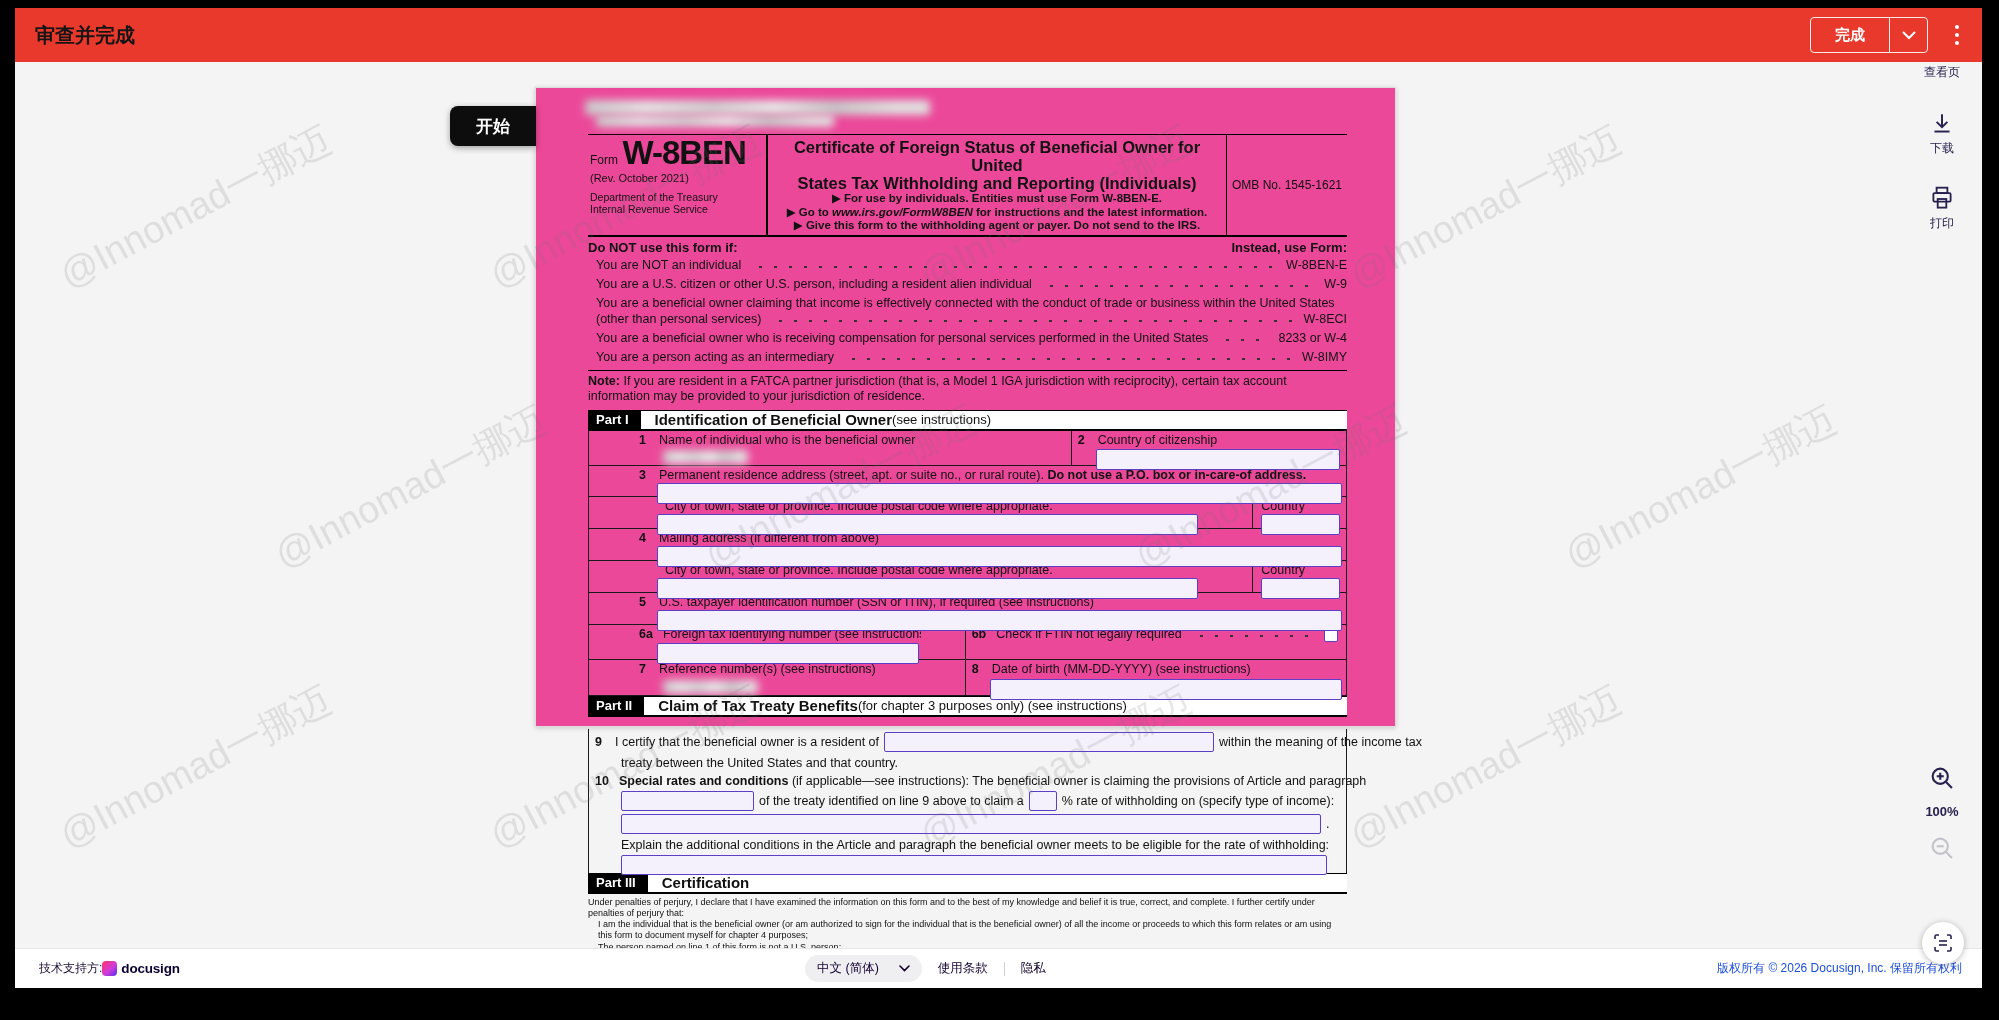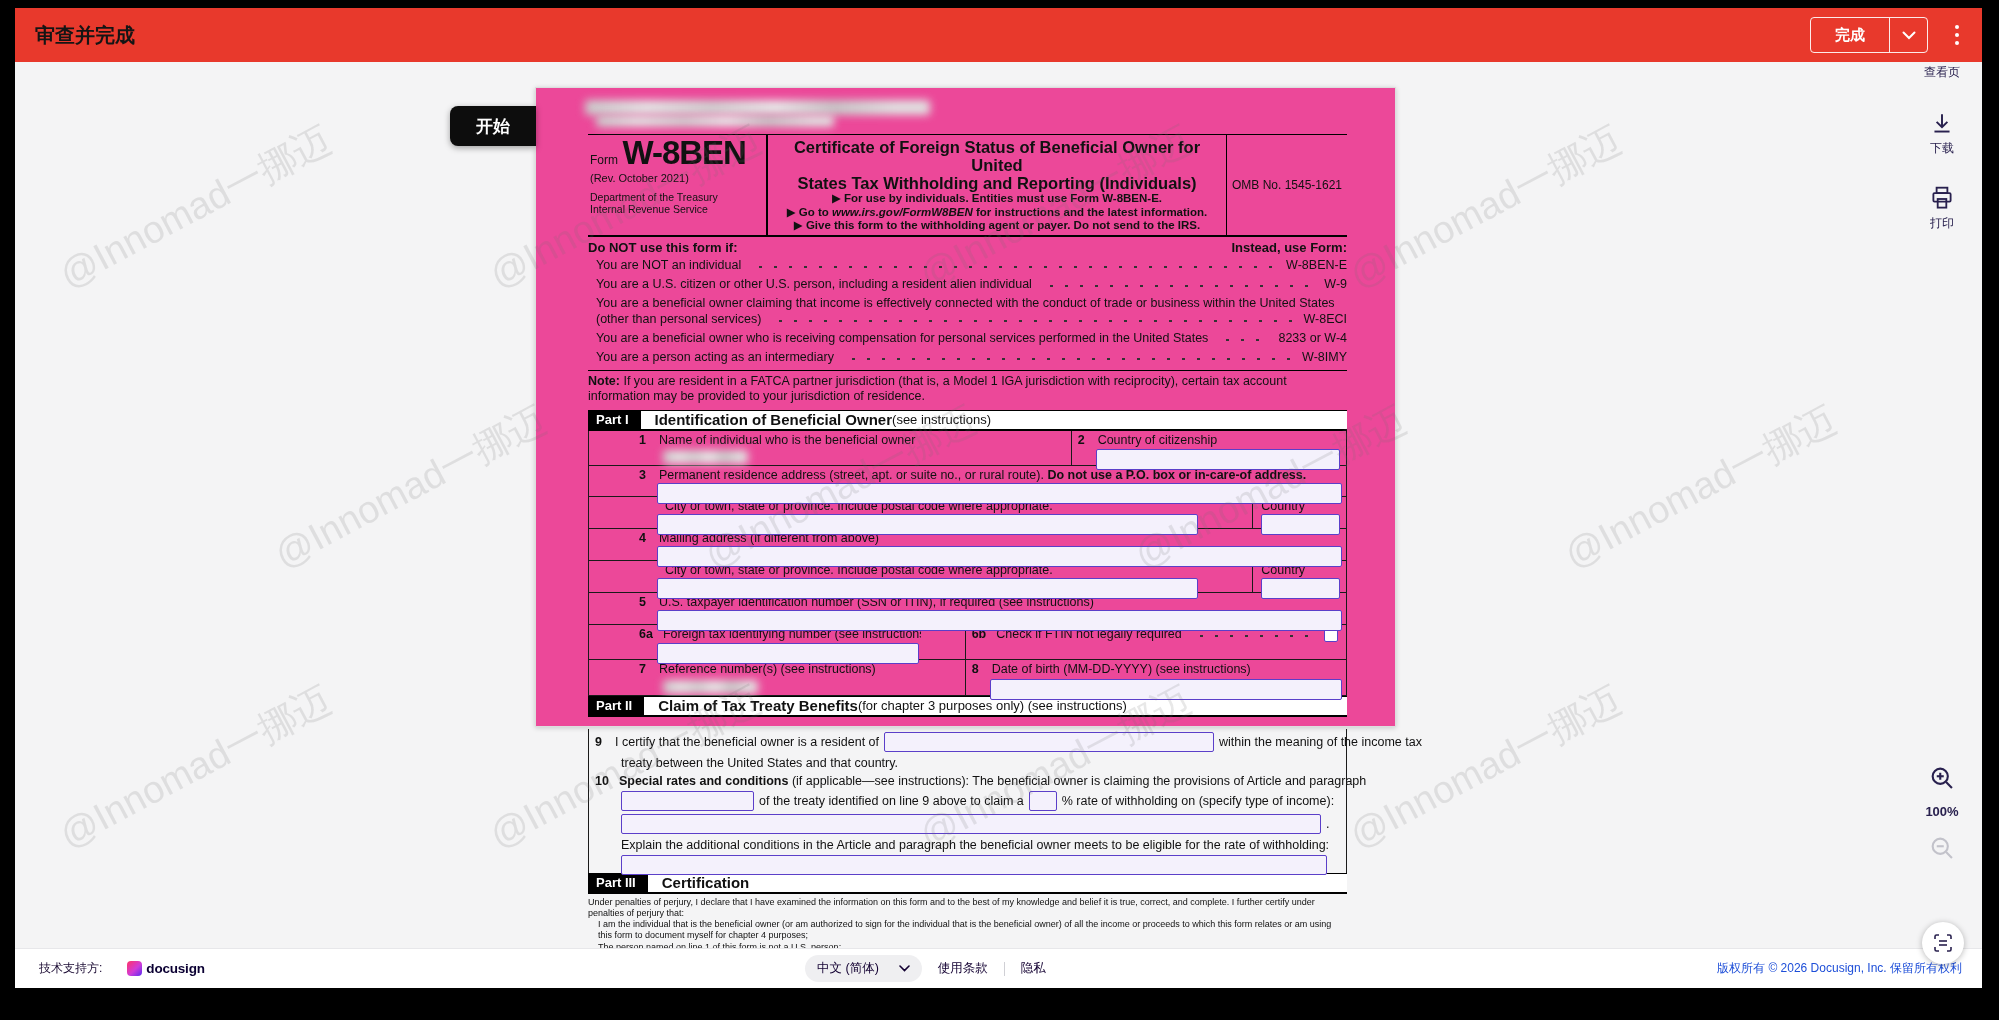--- a/index.html
+++ b/index.html
@@ -88,21 +88,21 @@
 
   
   .side-item { position:absolute; right:13px; width:54px; text-align:center; z-index:40; cursor:pointer; }
   .side-item .lab { font-size:12px; color:#28204e; margin-top:2px; }
   .side-item svg { display:block; margin:0 auto; }
   .zoomlevel { position:absolute; right:13px; width:54px; text-align:center; font-size:13px; font-weight:600; color:#28204e; z-index:40; }
   .fitbtn { position:absolute; right:18px; top:914px; width:42px; height:42px; border-radius:50%; background:#fff; box-shadow:0 1px 6px rgba(0,0,0,.28); display:flex; align-items:center; justify-content:center; z-index:60; cursor:pointer; }
 
   
   .ftr { position:absolute; left:0; right:0; bottom:0; height:40px; background:#fff; border-top:1px solid #e7e7ea; display:flex; align-items:center; padding:0 20px 0 24px; z-index:55; }
-  .ftr-left { display:flex; align-items:center; gap:25px; font-size:12px; color:#1b0b33; }
+  .ftr-left { display:flex; align-items:center; gap:0; font-size:12px; color:#1b0b33; }
   .ds-logo { display:flex; align-items:flex-start; gap:4px; }
   .ds-mark { width:15px; height:15px; border-radius:4px; background:linear-gradient(135deg,#ff3366 0%,#d13bd8 55%,#5a2cf1 100%); }
   .ds-word { font-size:13.5px; font-weight:700; color:#0b0033; letter-spacing:-.2px; }
   .ftr-center { position:absolute; left:790px; display:flex; align-items:center; gap:16px; }
   .lang-pill { display:flex; align-items:center; gap:20px; background:#efeff1; border-radius:15px; padding:5px 12px; font-size:12.5px; color:#130032; cursor:pointer; }
   .ftr-link { font-size:12.5px; color:#130032; cursor:pointer; }
   .vdiv { width:1px; height:14px; background:#d0d0d5; }
   .ftr-right { margin-left:auto; font-size:12px; color:#1d4ed8; }
 </style>
 </head>

